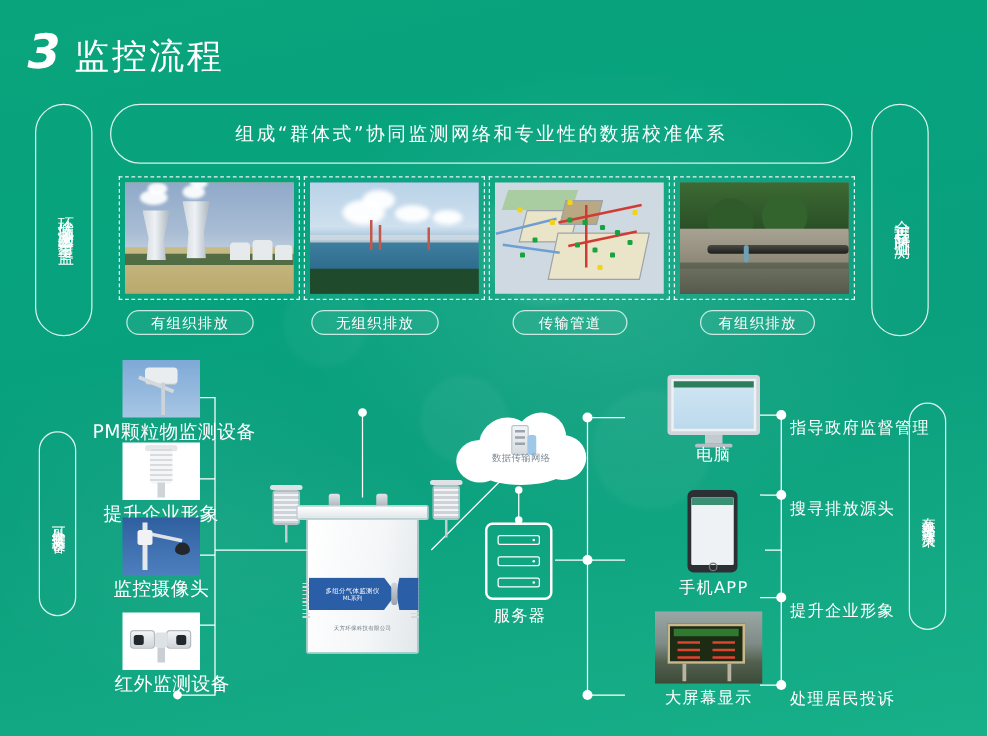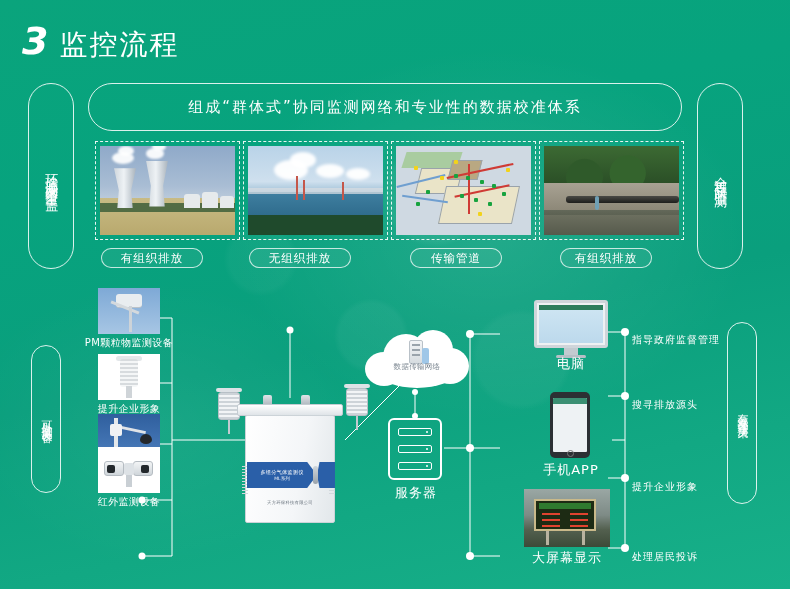--- a/index.html
+++ b/index.html
@@ -122,21 +122,21 @@
   }
   .ph-pipe .wall { position:absolute; left:0; right:0; top:42%; height:30%; background:linear-gradient(#a8a293,#8d8878); }
   .ph-pipe .pipeline { position:absolute; left:16%; right:0; top:56%; height:8%; background:linear-gradient(#4a4a46,#1e1e1c); border-radius:3px;}
   .ph-pipe .canopy { position:absolute; left:0; right:0; top:0; height:44%; background:radial-gradient(circle at 30% 80%, #2f5a2a 0 18%, transparent 19%), radial-gradient(circle at 62% 70%, #34642d 0 20%, transparent 21%), linear-gradient(#3c6a33,#2a4e26);}
   .ph-pipe .post { position:absolute; width:4px; height:16%; top:56%; left:38%; background:#6fa0b5; border-radius:2px;}
   .ph-pipe .water2 { position:absolute; left:0; right:0; bottom:0; height:22%; background:linear-gradient(#6c6f5f,#565a4c);}
 
   
   .dev { position:absolute; text-align:center; color:#fff; }
   .dev .thumb { width:62px; height:46px; margin:0 auto; position:relative; overflow:hidden; }
-  .dev .dlabel { font-size:10px; margin-top:2px; letter-spacing:.4px; white-space:nowrap; }
+  .dev .dlabel { font-size:15px; margin-top:2px; letter-spacing:.4px; white-space:nowrap; }
 
   .t-pm { background:linear-gradient(#7ea9d6,#a7c6e4); }
   .t-pm .head { position:absolute; left:18px; top:6px; width:26px; height:13px; background:#e9edf0; border-radius:3px; box-shadow:0 1px 0 #b9c2c9;}
   .t-pm .arm { position:absolute; left:12px; top:18px; width:30px; height:3px; background:#d4d9dd; transform:rotate(22deg);}
   .t-pm .pole { position:absolute; left:31px; top:18px; width:3px; height:26px; background:#cdd3d8;}
 
   .t-met { background:#ffffff; }
   .t-met .body { position:absolute; left:22px; top:5px; width:18px; height:28px; background:repeating-linear-gradient(#d7dbde 0 2px, #f4f6f7 2px 4px); border-radius:3px;}
   .t-met .cup { position:absolute; left:18px; top:2px; width:26px; height:5px; background:#e3e7ea; border-radius:3px;}
   .t-met .base { position:absolute; left:28px; top:32px; width:6px; height:12px; background:#cfd4d8;}
@@ -212,21 +212,21 @@
   .bigscreen { position:absolute; left:524px; top:489px; width:86px; height:58px; overflow:hidden; }
   .bigscreen .sky { position:absolute; inset:0; background:linear-gradient(#9aa7a4,#7e8b86 45%, #53604f 70%, #3c4a38 100%);}
   .bigscreen .board { position:absolute; left:10px; top:10px; width:62px; height:32px; background:#1d2b14; border:2px solid #c9b98a;}
   .bigscreen .bt { position:absolute; left:3px; right:3px; top:2px; height:6px; background:#2f7a2f;}
   .bigscreen .rt { position:absolute; height:2px; background:#e0432f;}
   .bigscreen .leg { position:absolute; top:42px; width:3px; height:14px; background:#b9b3a0;}
 
   .rlabel { position:absolute; color:#fff; font-size:13px; letter-spacing:1px; text-align:center; }
 
   
-  .ritem { position:absolute; color:#fff; font-size:10px; letter-spacing:1px; white-space:nowrap;font-family:Liberation Serif, serif; }
+  .ritem { position:absolute; color:#fff; font-size:13px; letter-spacing:1px; white-space:nowrap;font-family:Liberation Serif, serif; }
 
   
   svg.lines { position:absolute; inset:0; width:790px; height:589px; pointer-events:none; }
 </style>
 </head>
 <body>
 
 <div id="root">
   <div class="texture"></div>
 
@@ -401,21 +401,21 @@
   <div class="dev" style="left:74px; top:414px; width:110px;">
     <div class="thumb t-cam">
       <div class="mast"></div>
         <div class="arm2"></div>
         <div class="box"></div>
         <div class="dome"></div>
     </div>
     <div class="dlabel">监控摄像头</div>
   </div>
 
-  <div class="dev" style="left:74px; top:447px; width:110px;">
+  <div class="dev" style="left:74px; top:490px; width:110px;text-align:right;">
     <div class="thumb t-ir">
       <div class="c1"></div>
         <div class="c2"></div>
         <div class="mid"></div>
       <div class="lens l1"></div>
         <div class="lens l2"></div>
         <div class="stand"></div>
     </div>
     <div class="dlabel">红外监测设备</div>
   </div>

